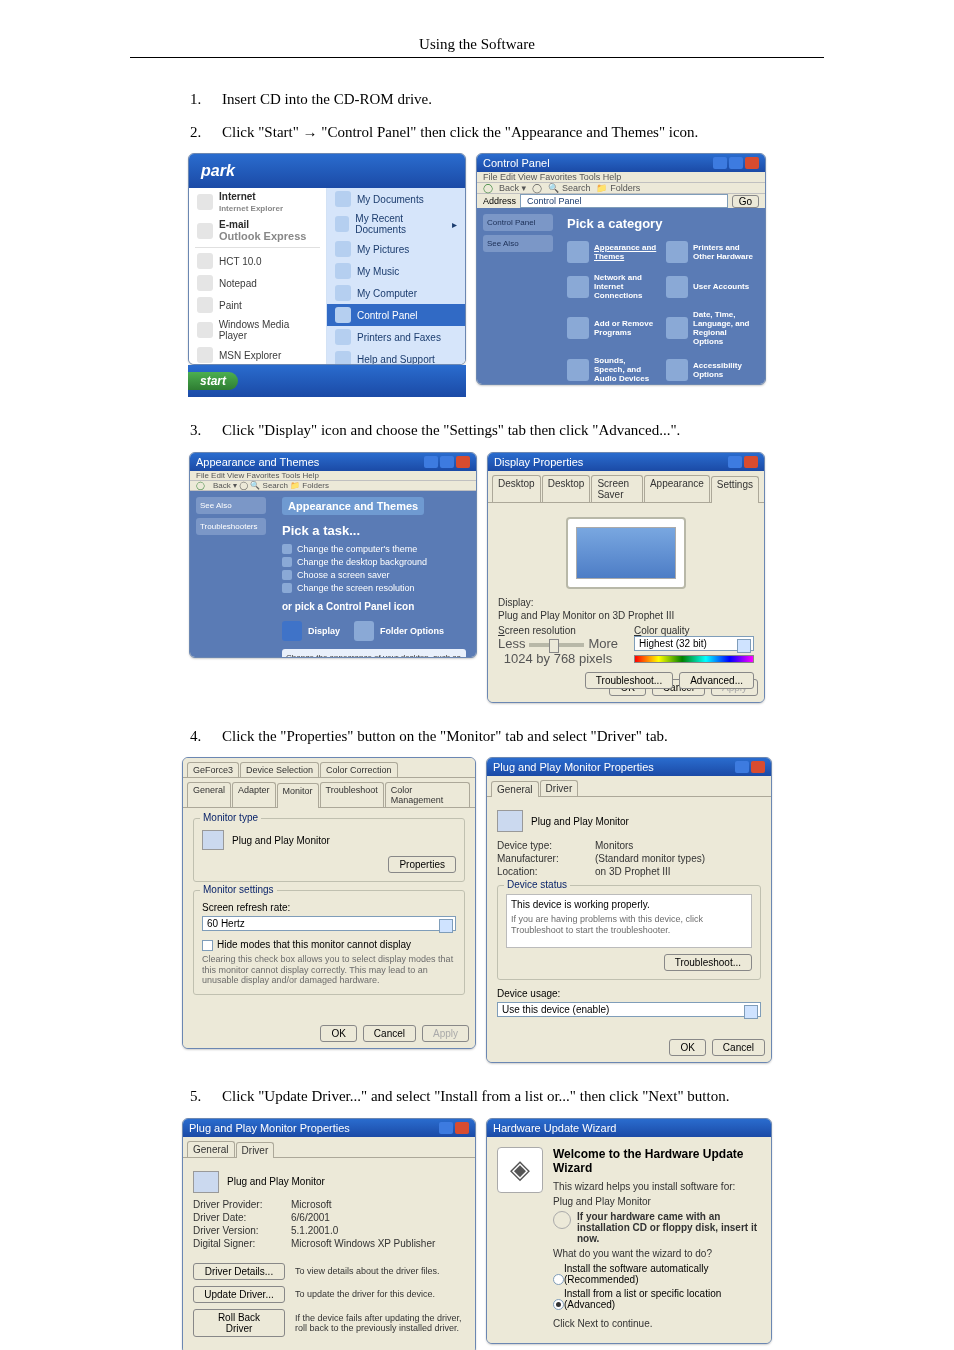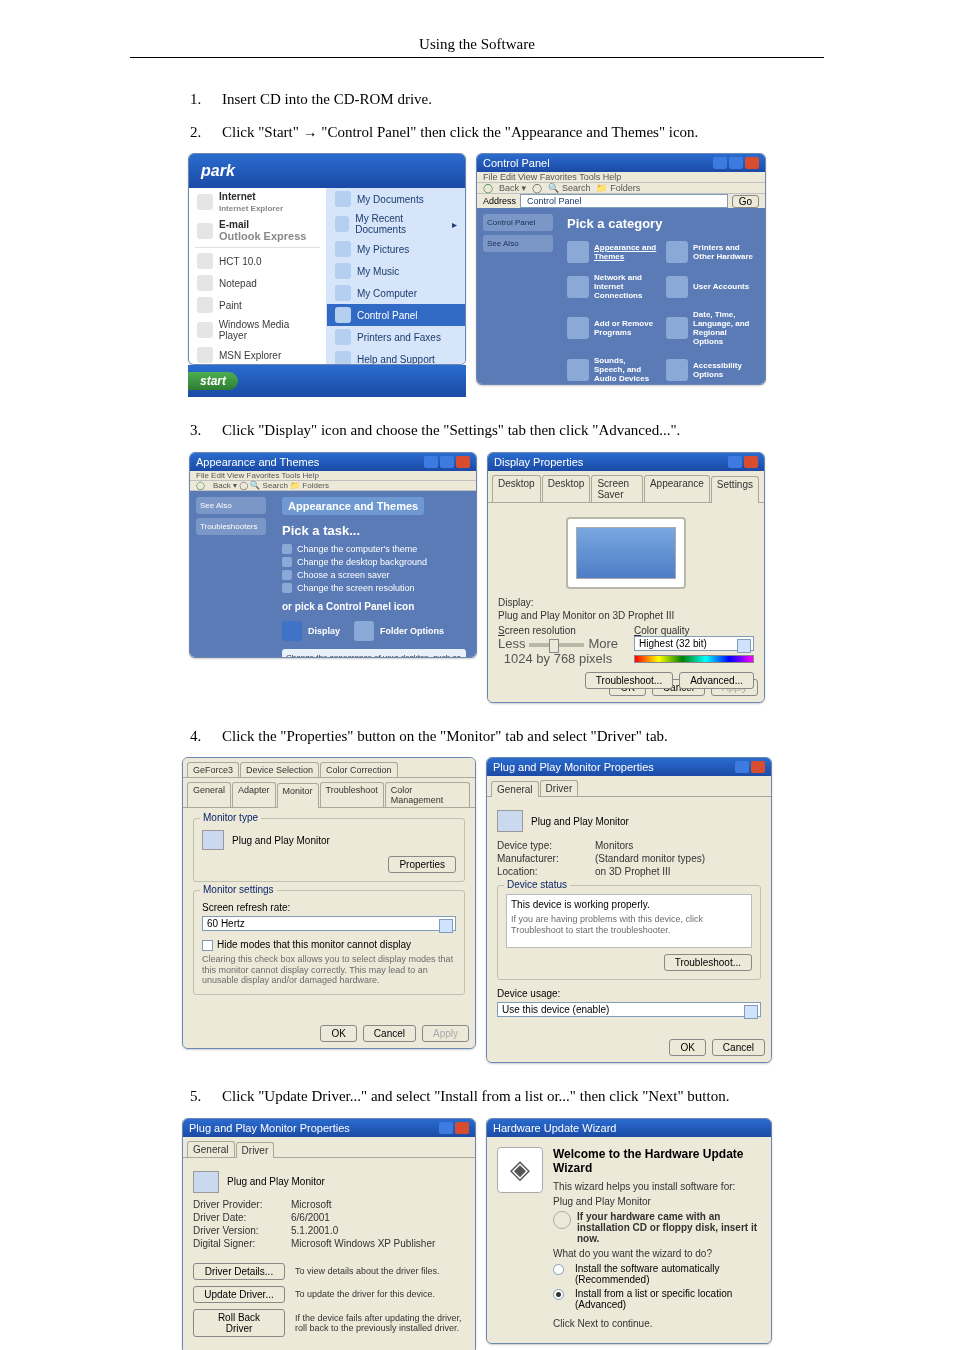--- a/index.html
+++ b/index.html
@@ -336,21 +336,21 @@
     background:#ece9d8; padding:10px; font:10px Tahoma, sans-serif; color:#000;
     display:flex; gap:10px;
   }
   .wiz-ic {
     width:46px; height:46px; background:#fff; border:1px solid #aaa; border-radius:4px;
     display:flex; align-items:center; justify-content:center;
   }
   .wiz-ic::after { content:"◈"; font-size:26px; color:#555; }
   .wiz-main { flex:1; }
   .wiz-title { font: bold 12px Tahoma, sans-serif; color:#000; margin-bottom:6px; }
-  .radio { display:flex; gap:11px; align-items:flex-start; margin:3px 0; }
+  .radio { display:flex; gap:0; align-items:flex-end; margin:3px 0; }
   .radio .r { width:11px; height:11px; border-radius:50%; border:1px solid #7f9db9; background:#fff; margin-top:1px; flex-shrink:0; }
   .radio.sel .r::after { content:""; display:block; width:5px; height:5px; margin:2px auto 0; background:#333; border-radius:50%; }
   .desc { color:#333; margin:4px 0; }
 
   .drvactions .abtn {
     display:flex; gap:10px; margin:6px 0; align-items:center;
   }
   .abtn .winbtn { width:92px; text-align:center; }
   .abtn .atext { font-size:9px; color:#333; flex:1; }
   .shot2-toolbar {

